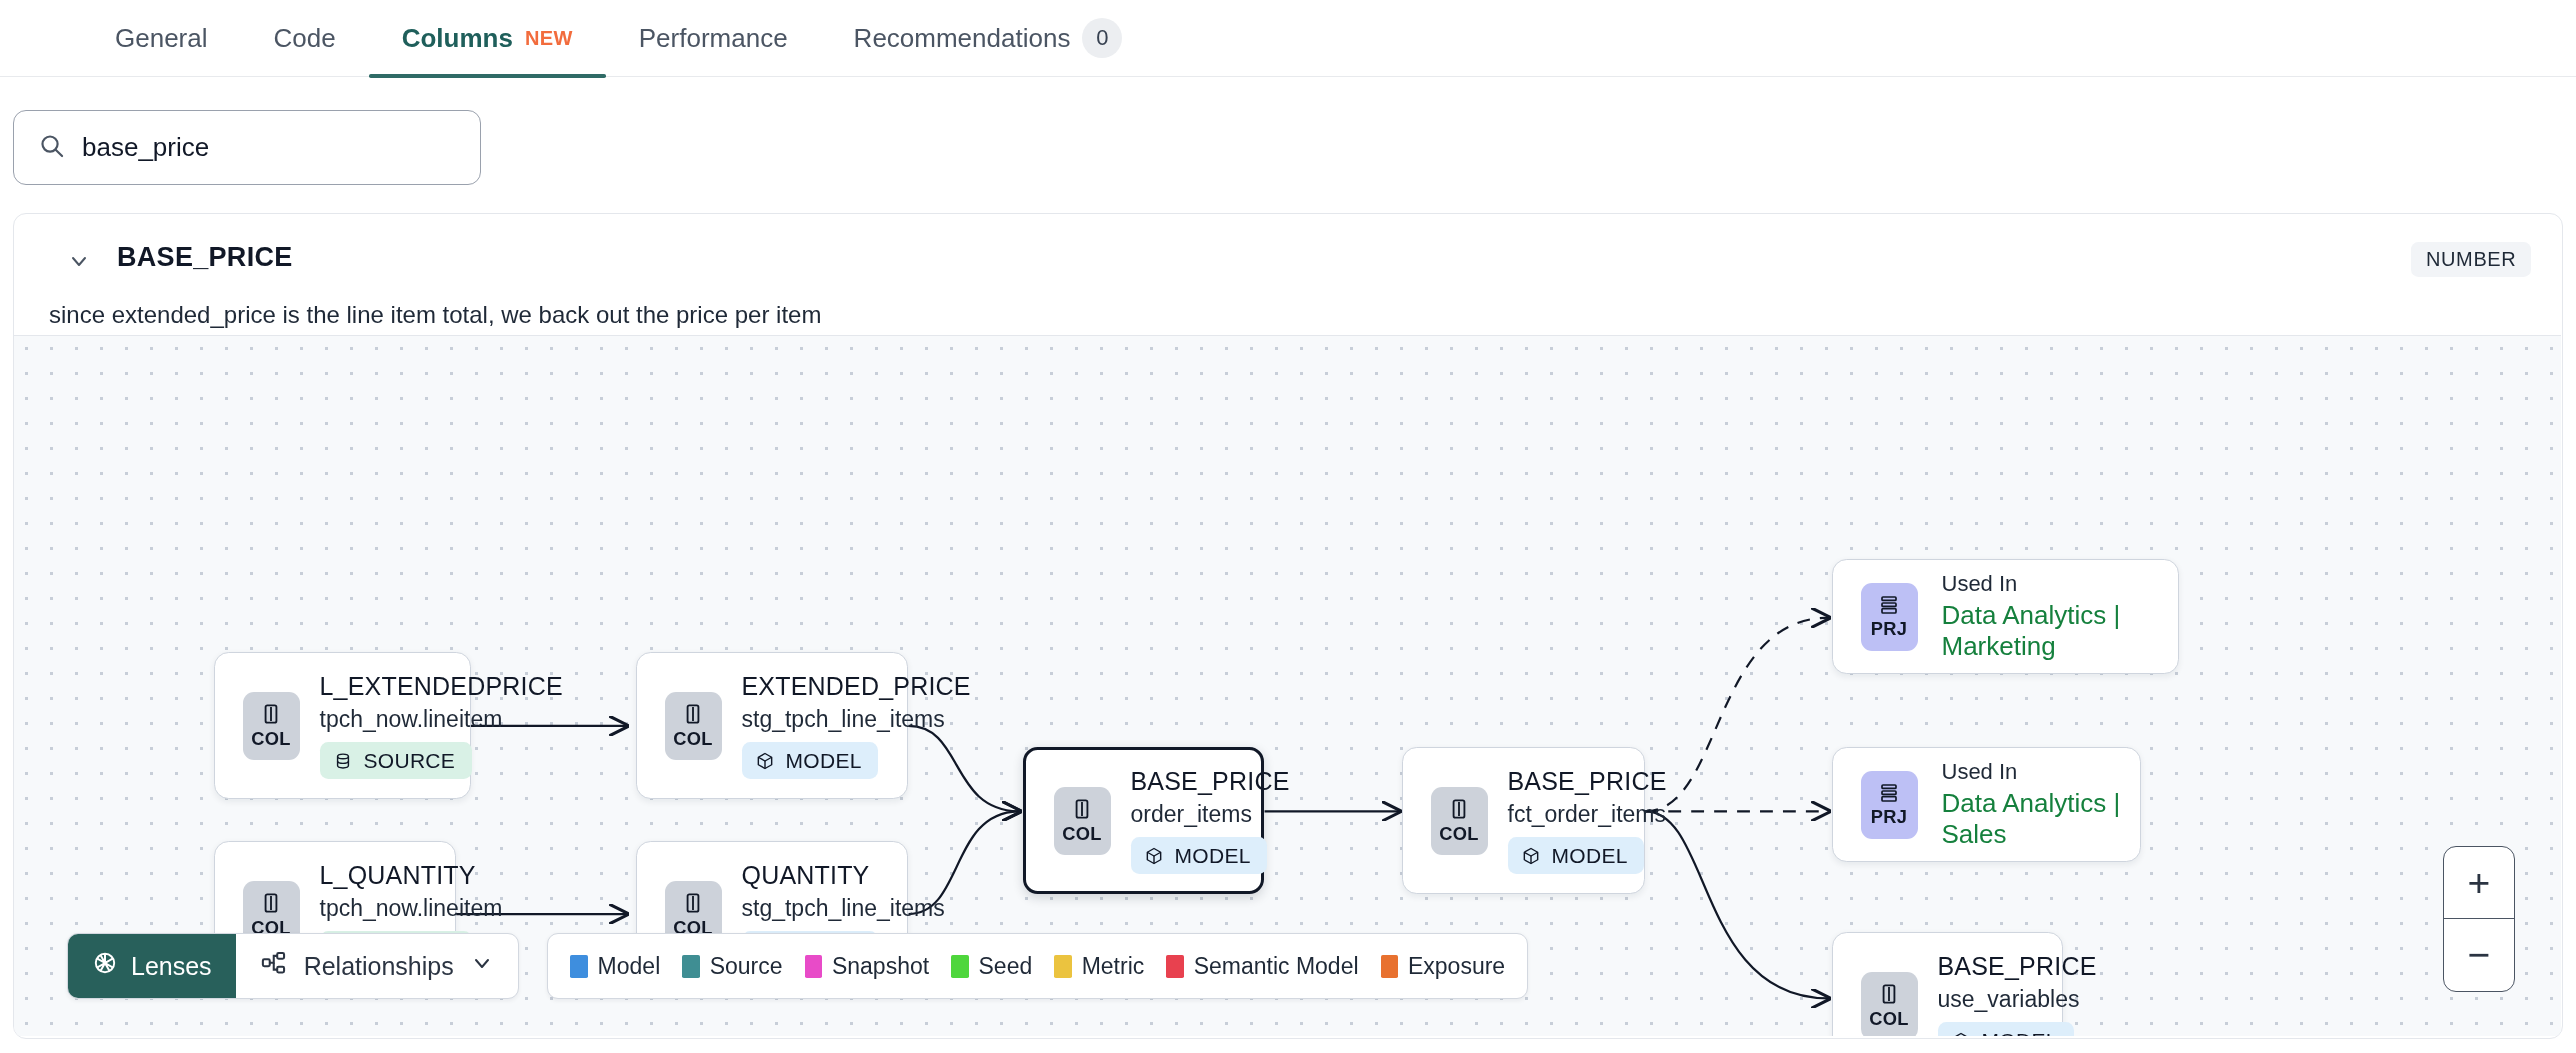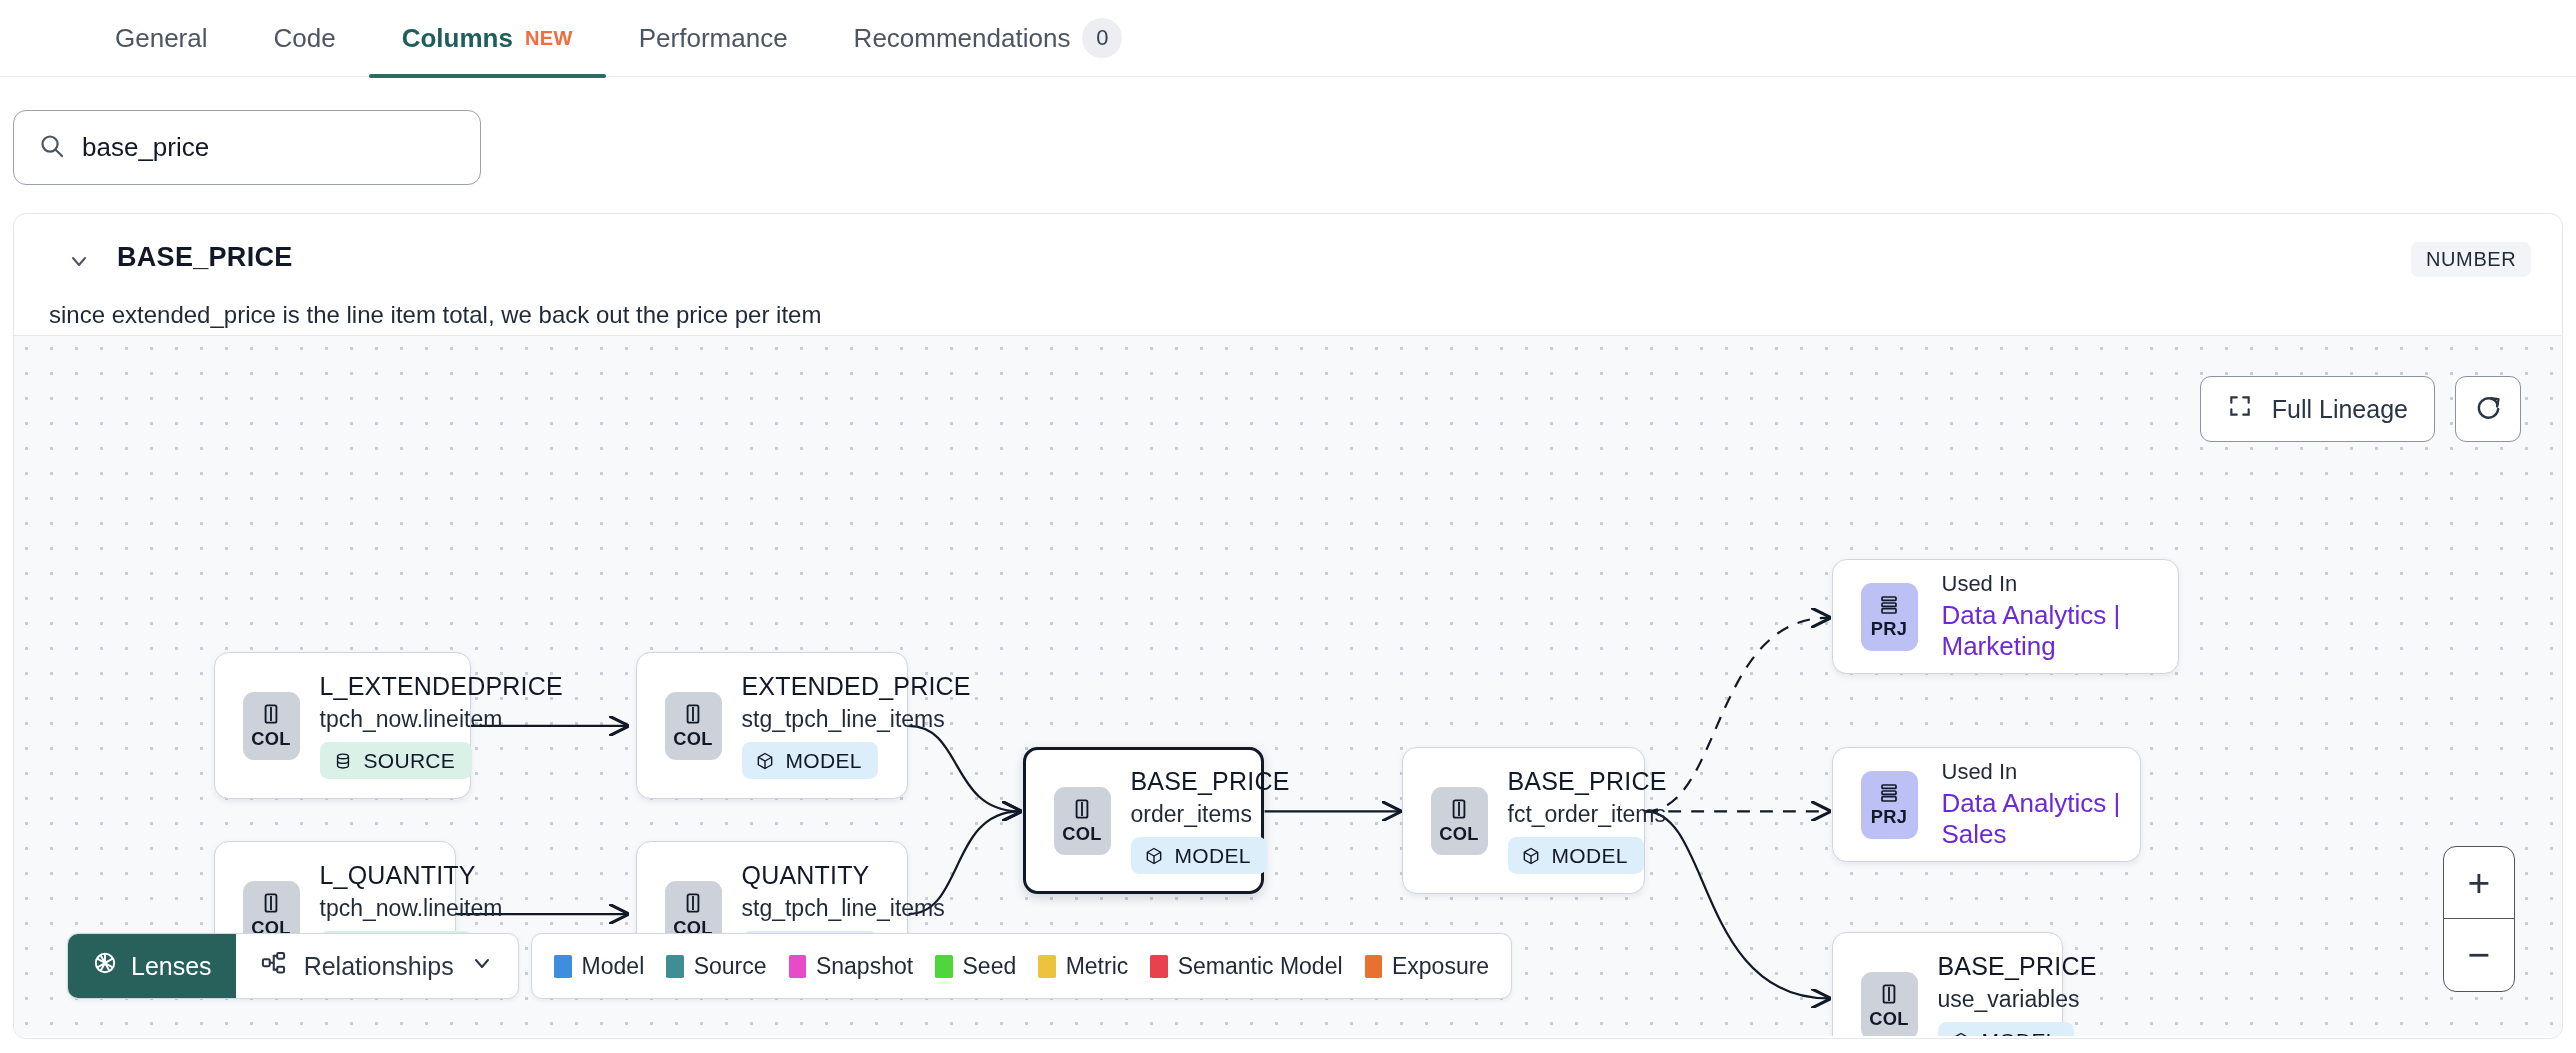--- a/index.html
+++ b/index.html
@@ -134,21 +134,21 @@
     display: inline-flex; align-items: center; gap: 11px;
     align-self: flex-start;
     padding: 6.4px 16.5px 6.4px 13px; border-radius: 8.3px;
     font-size: 21px; color: #111827; letter-spacing: 0.3px;
     margin-top: 3.7px;
   }
   .node-tag.model { background: #ddeefb; }
   .node-tag.source { background: #d9f1e6; }
   .node-body.prj { gap: 3.7px; margin-left: 24px; }
   .prj-kicker { font-size: 22px; color: #1f2937; }
-  .prj-name { font-size: 26px; color: #6d28d9; }
+  .prj-name { font-size: 26px; color: #15803d; }
 
   
   .ctrl-topright { position: absolute; right: 40px; top: 40px; display: flex; gap: 20px; }
   .btn-full {
     height: 66px; padding: 0 26px;
     display: flex; align-items: center; gap: 18.3px;
     background: #fff; border: 1.8px solid #8b93a1; border-radius: 11px;
     font-size: 25px; color: #2b3442; cursor: pointer;
   }
   .btn-refresh {
@@ -162,21 +162,21 @@
     background: #fff; border: 1.8px solid #4b5563; border-radius: 13px;
     overflow: hidden;
   }
   .zoomctl div {
     height: 72px; display: flex; align-items: center; justify-content: center;
     font-size: 39px; color: #2b3442; cursor: pointer;
   }
   .zoomctl div:first-child { border-bottom: 1.8px solid #4b5563; }
 
   
-  .bottombar { position: absolute; left: 53px; bottom: 37px; display: flex; gap: 12px; align-items: center; }
+  .bottombar { position: absolute; left: 53px; bottom: 37px; display: flex; gap: 28px; align-items: center; }
   .seg {
     display: flex; height: 66px;
     border-radius: 11px; overflow: hidden;
     border: 1.8px solid #d3d8e0; background: #fff;
     box-shadow: 0 1.8px 4.6px rgba(16,24,40,.06);
   }
   .seg-lenses {
     background: #28605b; color: #fff;
     display: flex; align-items: center; gap: 13px;
     padding: 0 24px; font-size: 25px; cursor: pointer;
@@ -447,41 +447,20 @@
             <rect x="5" y="15.6" width="14" height="4.4" rx="1"></rect>
         </svg>
         <span class="node-ico-label">PRJ</span>
       </div>
       <div class="node-body prj">
         <div class="prj-kicker">Used In</div>
         <div class="prj-name">Data Analytics | Sales</div>
       </div>
     </div>
 
-    <div class="ctrl-topright">
-      <div class="btn-full">
-        <span>
-          <svg width="26" height="26" viewBox="0 0 24 24" fill="none" stroke="#2b3442" stroke-width="2" stroke-linecap="round">
-            <path d="M4,9 V4 H9"></path>
-              <path d="M15,4 H20 V9"></path>
-              <path d="M20,15 V20 H15"></path>
-              <path d="M9,20 H4 V15"></path>
-          </svg>
-        </span>
-        <span>Full Lineage</span>
-      </div>
-      <div class="btn-refresh">
-        <span>
-          <svg width="29" height="29" viewBox="0 0 24 24" fill="none" stroke="#2b3442" stroke-width="2" stroke-linecap="round">
-            <path d="M19.5,9.5 A8,8 0 1 0 20,13.2"></path>
-              <polyline points="14.2,4.2 20.2,5.2 19.1,11.1" stroke-linejoin="round"></polyline>
-          </svg>
-        </span>
-      </div>
-    </div>
 
     <div class="zoomctl">
       <div>+</div>
       <div>−</div>
     </div>
 
     <div class="bottombar">
       <div class="seg">
         <div class="seg-lenses">
           <span>

